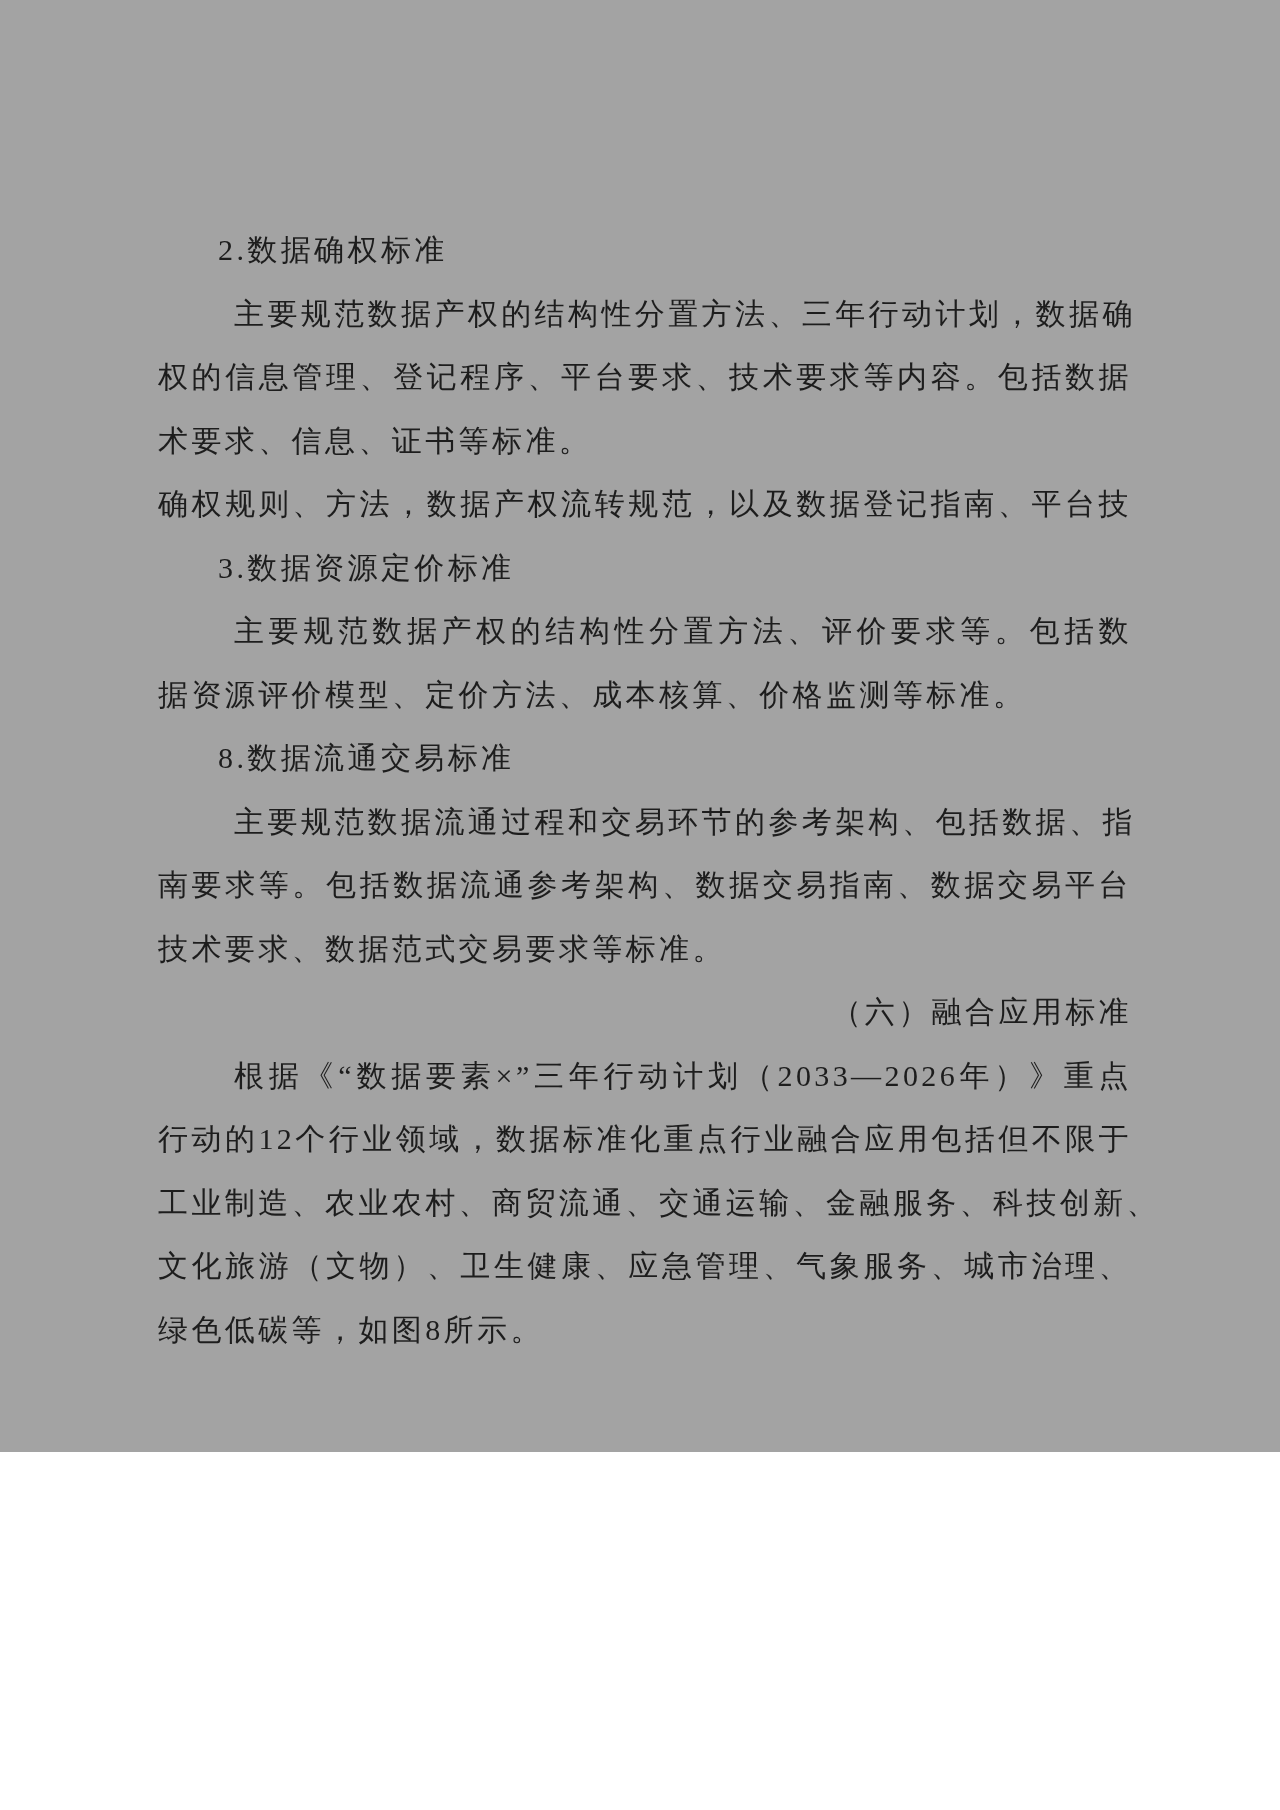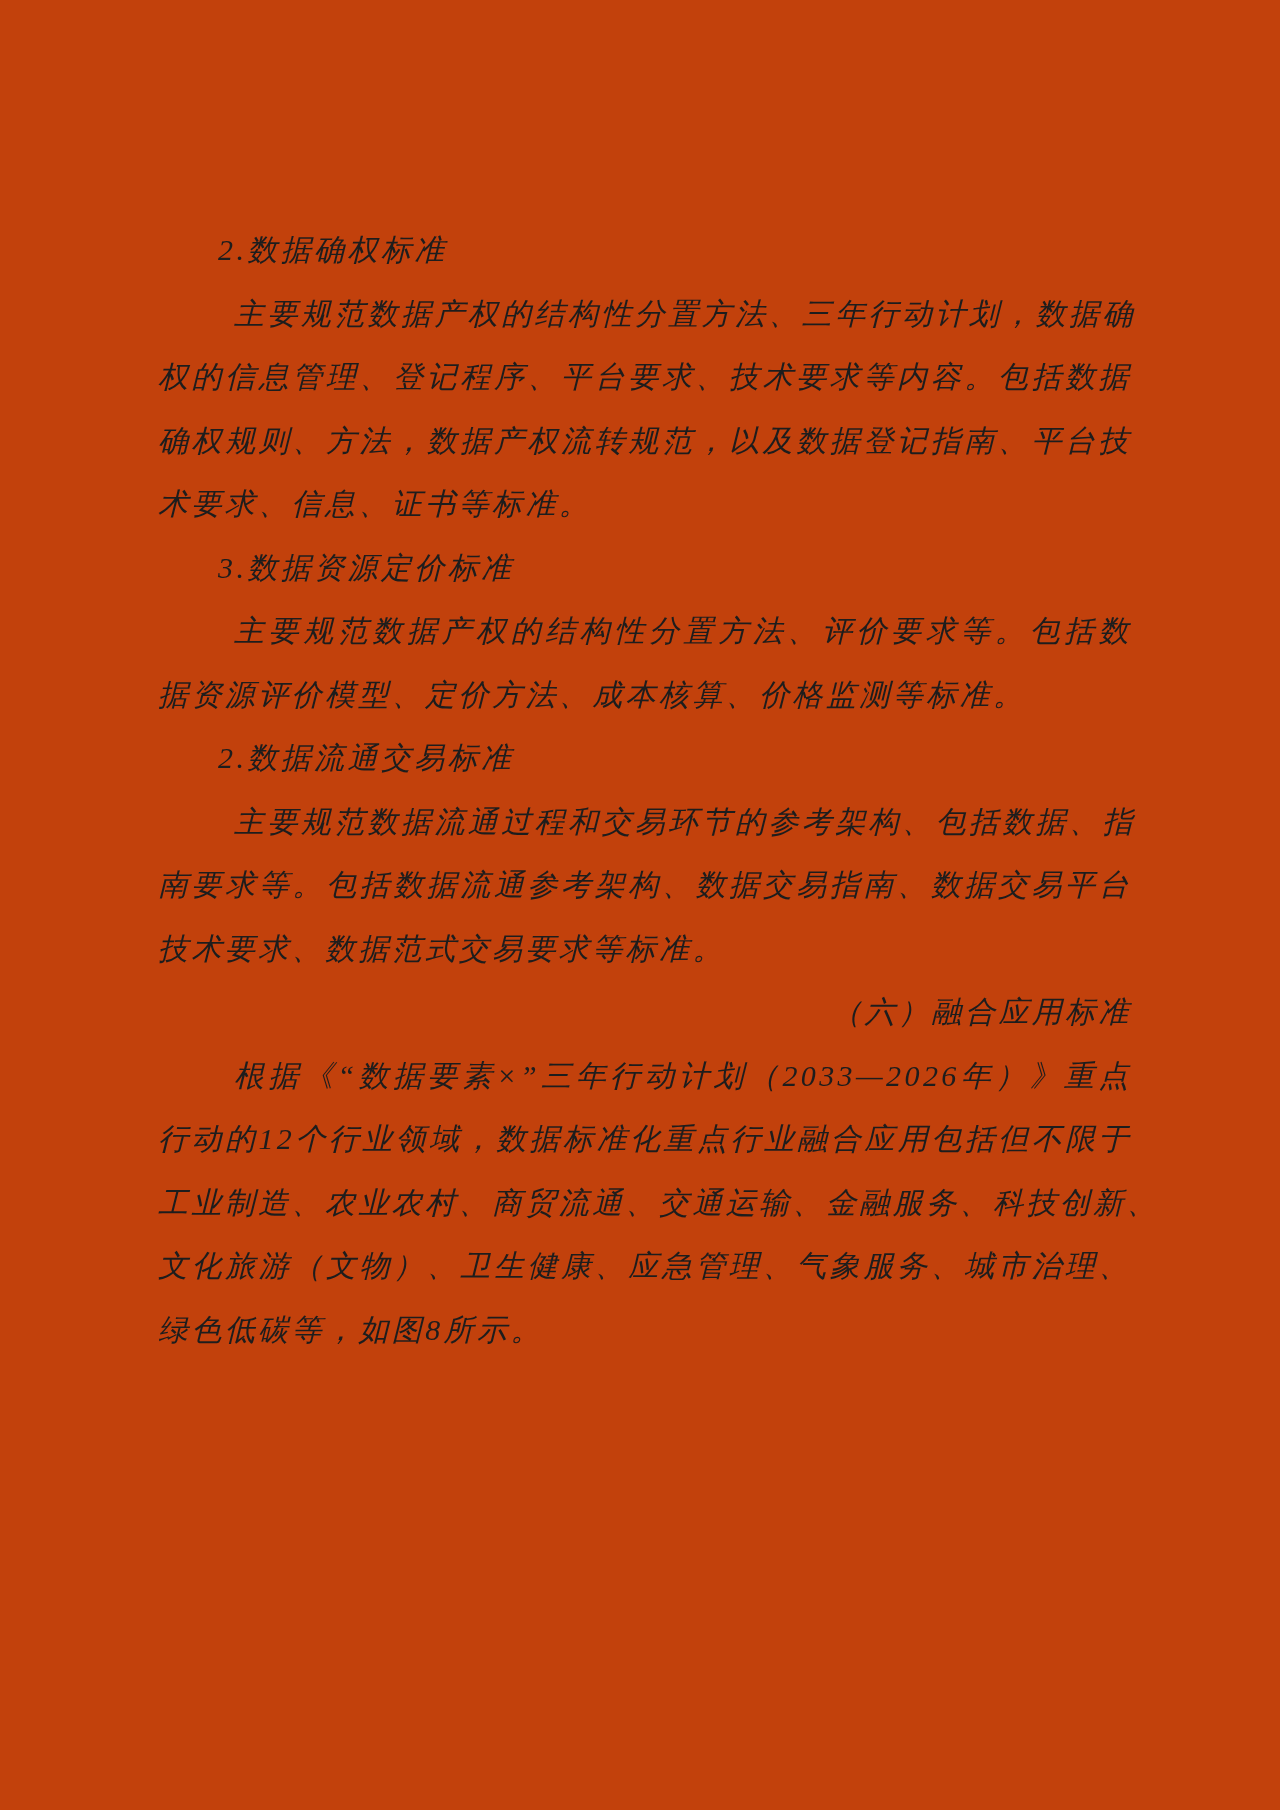--- a/index.html
+++ b/index.html
@@ -8,24 +8,23 @@
   }
   body {
     width: 1280px;
     height: 1810px;
     background: #ffffff;
     font-family: "Liberation Serif", "DejaVu Serif", serif;
   }
   .page {
     position: relative;
     width: 1280px;
-    height: 1810px;
-    background: #c2410c;
+    height: 1452px;
+    background: #a3a3a3;
     overflow: hidden;
-    font-style: italic;
   }
   .content {
     position: absolute;
     left: 158px;
     top: 218px;
     width: 974px;
   }
   .line {
     height: 63.5px;
     line-height: 63.5px;
@@ -55,28 +54,28 @@
 </style>
 </head>
 <body>
 
 <div class="page">
   <div class="content">
 
     <div class="line h">2.数据确权标准</div>
     <div class="line first j">主要规范数据产权的结构性分置方法、三年行动计划，数据确</div>
     <div class="line j">权的信息管理、登记程序、平台要求、技术要求等内容。包括数据</div>
+    <div class="line">术要求、信息、证书等标准。</div>
     <div class="line j">确权规则、方法，数据产权流转规范，以及数据登记指南、平台技</div>
-    <div class="line">术要求、信息、证书等标准。</div>
 
     <div class="line h">3.数据资源定价标准</div>
     <div class="line first j">主要规范数据产权的结构性分置方法、评价要求等。包括数</div>
     <div class="line">据资源评价模型、定价方法、成本核算、价格监测等标准。</div>
 
-    <div class="line h">2.数据流通交易标准</div>
+    <div class="line h">8.数据流通交易标准</div>
     <div class="line first j">主要规范数据流通过程和交易环节的参考架构、包括数据、指</div>
     <div class="line j">南要求等。包括数据流通参考架构、数据交易指南、数据交易平台</div>
     <div class="line">技术要求、数据范式交易要求等标准。</div>
 
     <div class="line h h2k">（六）融合应用标准</div>
     <div class="line first j">根据《“数据要素×”三年行动计划（2033—2026年）》重点</div>
     <div class="line j">行动的12个行业领域，数据标准化重点行业融合应用包括但不限于</div>
     <div class="line j">工业制造、农业农村、商贸流通、交通运输、金融服务、科技创新、</div>
     <div class="line j">文化旅游（文物）、卫生健康、应急管理、气象服务、城市治理、</div>
     <div class="line">绿色低碳等，如图8所示。</div>

